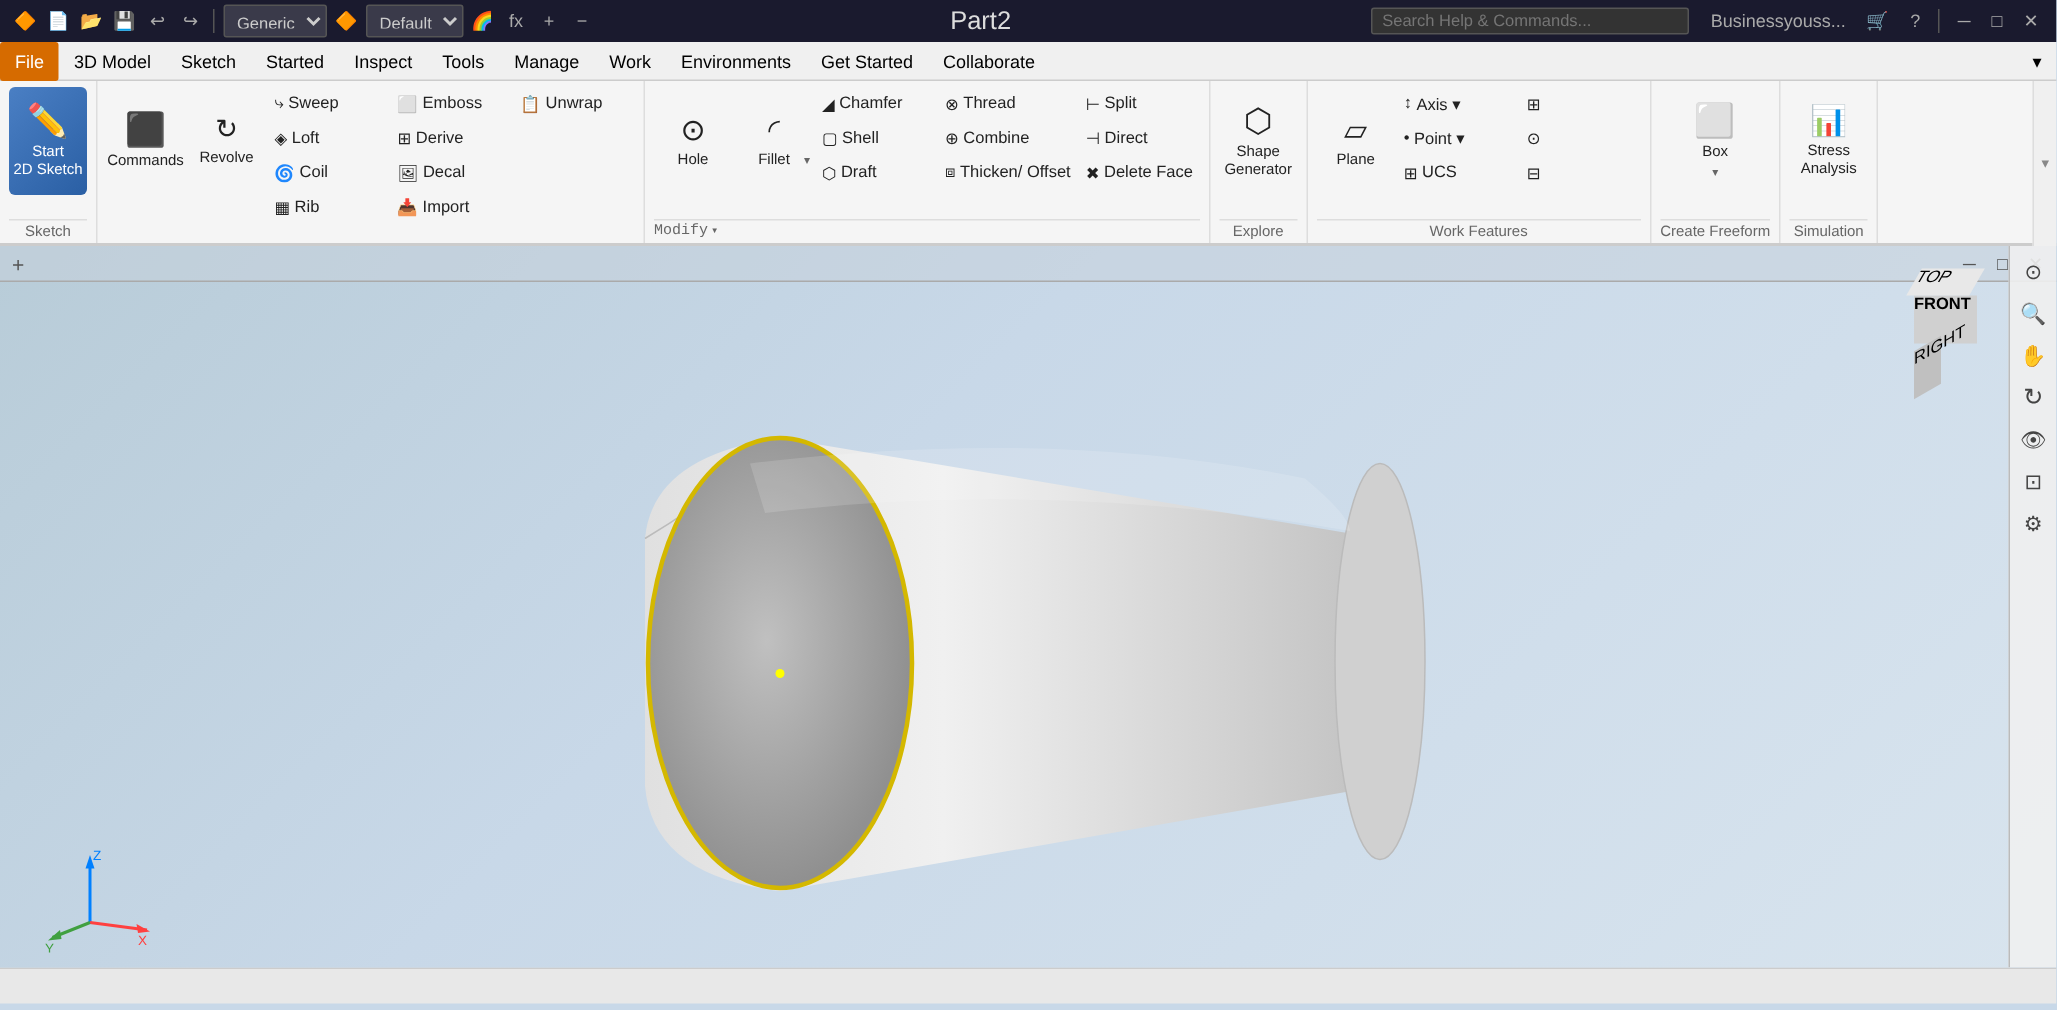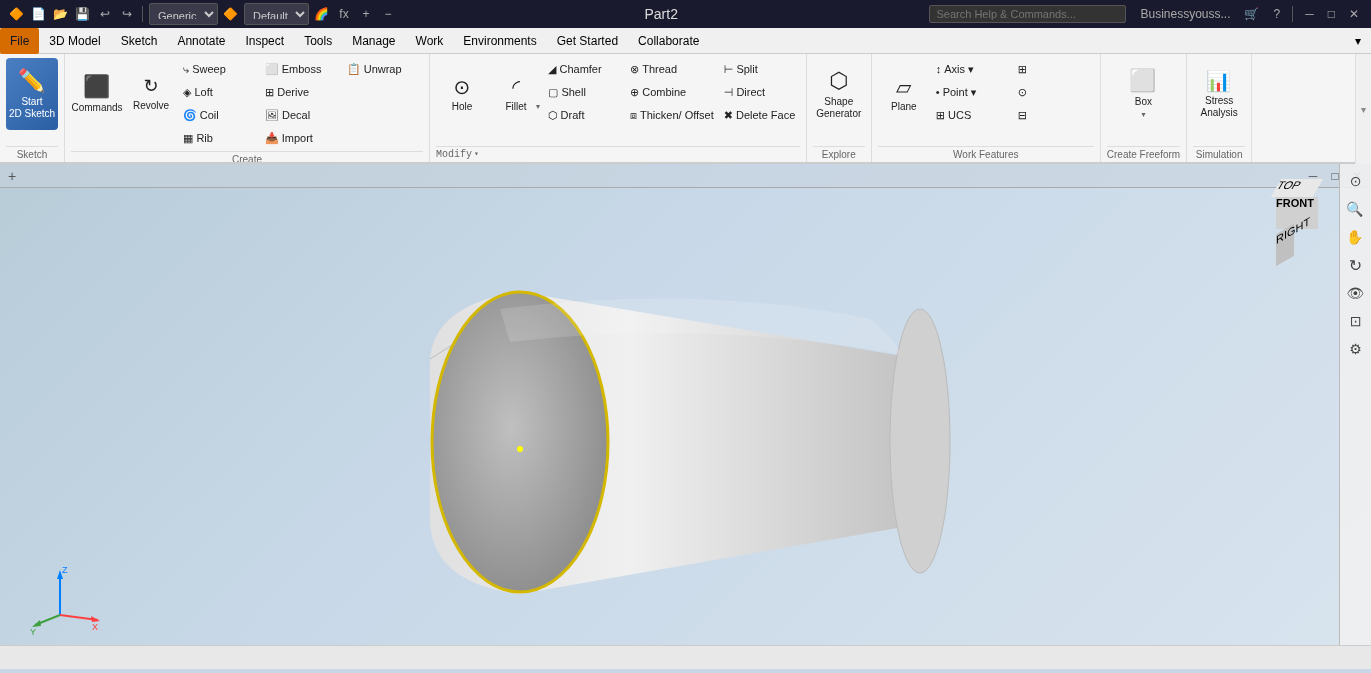--- a/index.html
+++ b/index.html
@@ -10,21 +10,21 @@
       height: 28px;
       background: #1a1a2e;
       display: flex;
       align-items: center;
       justify-content: space-between;
       padding: 0 8px;
       color: #ccc;
     }
     #title-bar-left { display: flex; align-items: center; gap: 4px; }
     #title-bar-left .icon-btn { width: 18px; height: 18px; display: flex; align-items: center; justify-content: center; cursor: pointer; color: #aaa; font-size: 12px; }
-    #title-bar-center { color: #ddd; font-size: 14px; }
+    #title-bar-center { color: #ddd; font-size: 17px; }
     #title-bar-right { display: flex; align-items: center; gap: 6px; }
     #title-bar-right .tb-btn { cursor: pointer; color: #aaa; font-size: 12px; padding: 2px 4px; }
     .qa-sep { width: 1px; height: 16px; background: #555; margin: 0 2px; }
     .qa-dropdown { background: #3a3a4a; border: 1px solid #555; color: #ccc; font-size: 11px; padding: 5px 4px; border-radius: 2px; cursor: pointer; height: 22px; }
 
     
     #menu-bar {
       height: 26px;
       background: #f0f0f0;
       display: flex;
@@ -33,21 +33,21 @@
     }
     .menu-item {
       padding: 4px 10px;
       cursor: pointer;
       font-size: 12px;
       height: 26px;
       display: flex;
       align-items: center;
       border-radius: 2px;
     }
-    .menu-item.active { background: #d66b00; color: #0f172a; }
+    .menu-item.active { background: #d66b00; color: #ffffff; }
 
     
     #ribbon {
       height: 110px;
       background: #f5f5f5;
       border-bottom: 2px solid #ccc;
       display: flex;
       align-items: stretch;
       overflow: hidden;
     }
@@ -274,37 +274,37 @@
       <option>Default</option>
     </select>
     <div class="icon-btn">🌈</div>
     <div class="icon-btn">fx</div>
     <div class="icon-btn">+</div>
     <div class="icon-btn">−</div>
   </div>
   <div id="title-bar-center">Part2</div>
   <div id="title-bar-right">
     <div class="tb-btn">
-      <input style="background: rgb(51, 51, 51); border: 1px solid rgb(85, 85, 85); color: rgb(204, 204, 204); padding: 2px 6px; border-radius: 2px; width: 197px; font-size: 11px;" placeholder="Search Help &amp; Commands...">
+      <input style="background: rgb(51, 51, 51); border: 1px solid rgb(85, 85, 85); color: rgb(204, 204, 204); padding: 2px 6px; border-radius: 2px; width: 212px; font-size: 11px;" placeholder="Search Help &amp; Commands...">
     </div>
     <div class="tb-btn">Businessyouss...</div>
     <div class="tb-btn">🛒</div>
     <div class="tb-btn">?</div>
     <div class="qa-sep"></div>
     <div class="tb-btn">─</div>
     <div class="tb-btn">□</div>
     <div class="tb-btn">✕</div>
   </div>
 </div>
 
 <div id="menu-bar">
   <div class="menu-item active">File</div>
   <div class="menu-item">3D Model</div>
   <div class="menu-item">Sketch</div>
-  <div class="menu-item">Annotate</div>
+  <div class="menu-item">Started</div>
   <div class="menu-item">Inspect</div>
   <div class="menu-item">Tools</div>
   <div class="menu-item">Manage</div>
   <div class="menu-item">Work</div>
   <div class="menu-item">Environments</div>
   <div class="menu-item">Get Started</div>
   <div class="menu-item">Collaborate</div>
   <div class="menu-item" style="margin-left:auto;">▾</div>
 </div>
 
@@ -373,21 +373,20 @@
           <span>Import</span>
         </div>
       </div>
       <div class="ribbon-col">
         <div class="ribbon-btn-small">
           <span>📋</span>
           <span>Unwrap</span>
         </div>
       </div>
     </div>
-    <div class="ribbon-section-label">Create</div>
   </div>
 
   <div class="ribbon-section">
     <div class="ribbon-section-content">
       <div class="ribbon-col">
         <div class="ribbon-btn-large">
           <span class="icon" style="font-size:20px;">⊙</span>
           <span>Hole</span>
         </div>
       </div>

